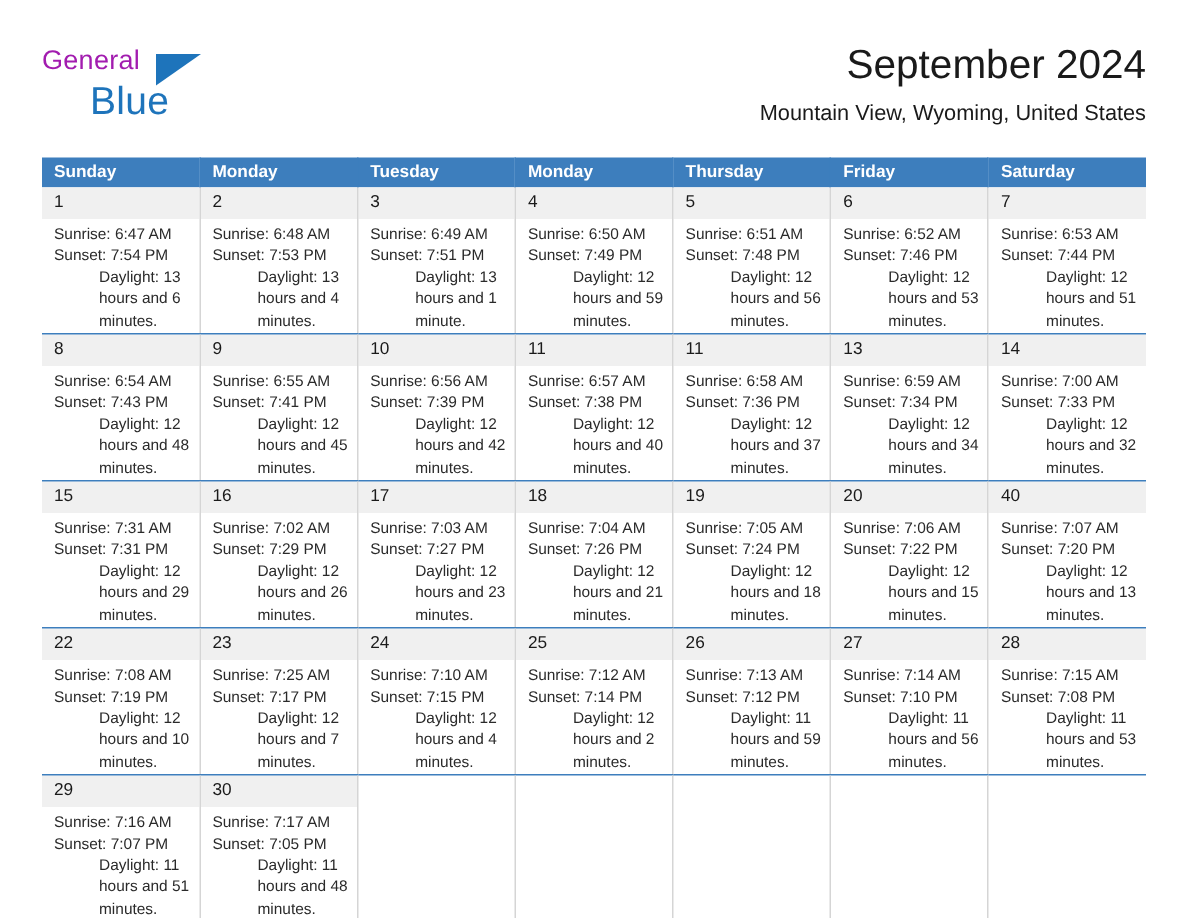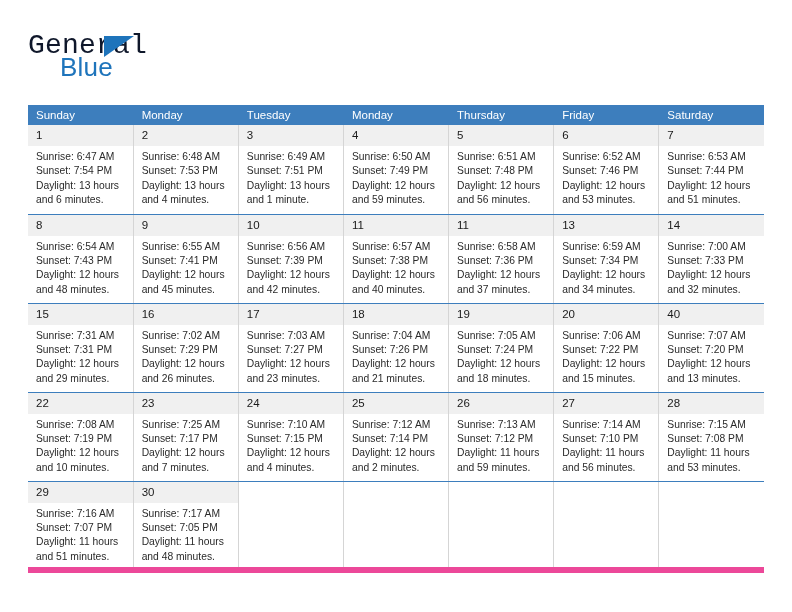--- a/index.html
+++ b/index.html
@@ -34,24 +34,24 @@
     position: absolute;
     left: 0;
     top: 0;
     width: 180px;
     height: 60px;
   }
   .brand-general {
     position: absolute;
     left: 0;
     top: 4px;
-    font-size: 28px;
+    font-size: 18px;
     letter-spacing: 0.2px;
-    color: #0f172a;
-    font-family: Liberation Mono, monospace;
+    color: #a21caf;
+    font-family: Liberation Sans, sans-serif;
   }
   .brand-blue {
     position: absolute;
     left: 32px;
     top: 26px;
     font-size: 26px;
     letter-spacing: 0.2px;
     color: #1e74bb;
     font-family: "Liberation Sans", sans-serif;
   }
@@ -92,21 +92,21 @@
     left: 28px;
     top: 105px;
     width: 736px;
     border-collapse: collapse;
     table-layout: fixed;
   }
   .calendar th {
     background: #3d7ebd;
     color: #ffffff;
     font-size: 11.5px;
-    font-weight: normal;
+    font-weight: bold;
     text-align: left;
     padding: 4px 0 4px 8px;
     height: 20px;
     box-sizing: border-box;
     border-right: 1px solid #3d7ebd;
   }
   .calendar th:last-child { border-right: none; }
 
   .calendar td {
     vertical-align: top;
@@ -132,35 +132,39 @@
   }
   td.empty .daynum { background: #ffffff; }
 
   .info {
     padding: 4px 6px 0 8px;
     font-size: 10.3px;
     line-height: 14.4px;
     color: #2a2a2a;
   }
   .info div { white-space: nowrap; }
-  .info .daylight { white-space: normal; }
+  .info .daylight { white-space: normal; margin-left: 30px; }
 </style>
 </head>
 <body>
 
 <div class="page">
 
   <div class="header">
 
     <div class="brand">
       <span class="brand-general">General</span>
       <span class="brand-triangle"></span>
       <span class="brand-blue">Blue</span>
     </div>
 
+    <div class="titles">
+      <div class="cal-title">September 2024</div>
+      <div class="cal-subtitle">Mountain View, Wyoming, United States</div>
+    </div>
 
   </div>
 
   <table class="calendar">
     <thead>
       <tr>
         <th>Sunday</th>
         <th>Monday</th>
         <th>Tuesday</th>
         <th>Monday</th>

